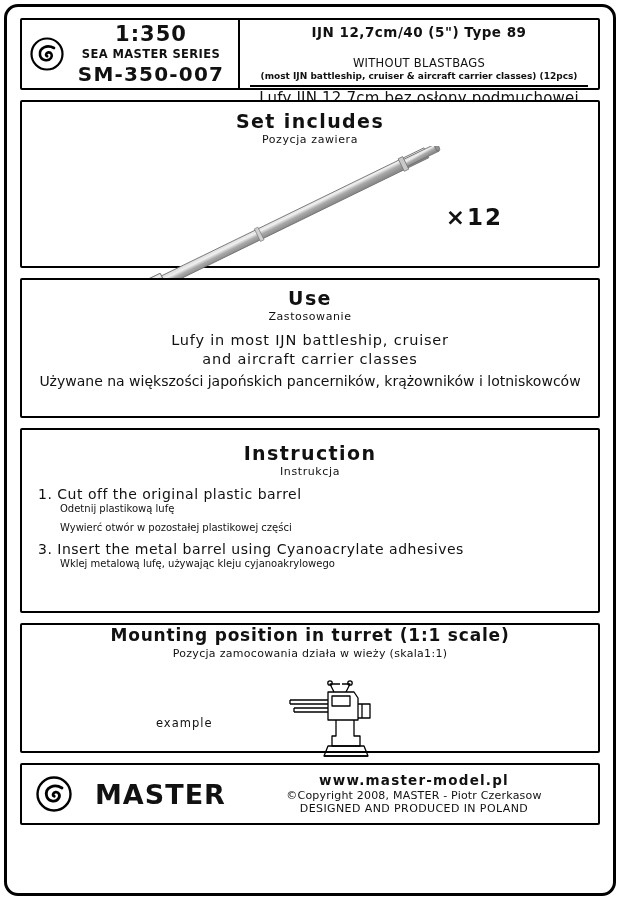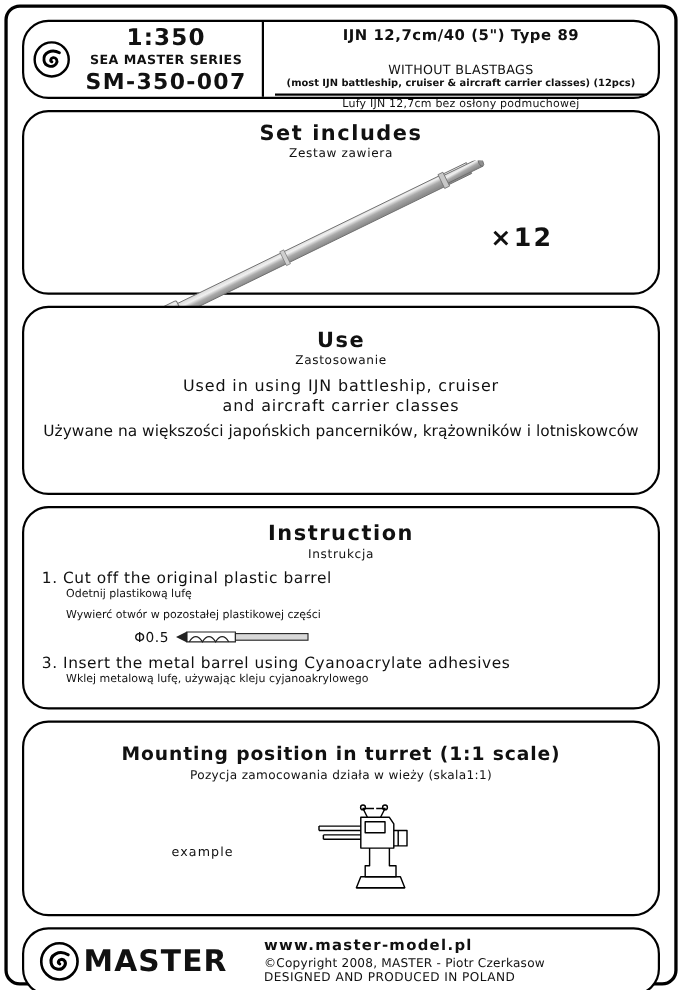--- a/index.html
+++ b/index.html
@@ -34,21 +34,21 @@
     pointer-events: none;
   }
   .inner-wrap {
     position: relative;
     padding: 10px 12px;
     box-sizing: border-box;
     height: 100%;
   }
   .panel {
     border: 2.5px solid #000;
-    border-radius: 24px;
+    border-radius: 2px;
     box-sizing: border-box;
     margin-bottom: 10px;
     background: #fff;
     position: relative;
   }
 
   
   .header {
     display: flex;
     align-items: stretch;
@@ -113,21 +113,21 @@
     font-size: 9px;
     font-weight: bold;
     line-height: 1.2;
     margin-top: 1px;
   }
   .hr-divider {
     border-top: 2px solid #000;
     margin: 3px 4px 2px 4px;
   }
   .hr-pl {
-    font-size: 10px;
+    font-size: 15px;
     letter-spacing: 0.2px;
   }
 
   
   .set-panel {
     height: 168px;
     padding-top: 8px;
   }
   .sec-title {
     text-align: center;
@@ -149,22 +149,22 @@
     position: absolute;
     right: 95px;
     top: 58px;
     font-size: 23px;
     font-weight: bold;
     letter-spacing: 2px;
   }
 
   
   .use-panel {
-    height: 172px;
-    padding-top: 18px;
+    height: 140px;
+    padding-top: 7px;
   }
   .use-line {
     text-align: center;
     font-size: 14.5px;
     letter-spacing: 0.8px;
     margin-top: 9px;
   }
   .use-line.second { margin-top: 3px; }
   .use-pl {
     text-align: center;
@@ -196,22 +196,22 @@
     margin: 6px 0 4px 86px;
   }
   .drill-label {
     font-size: 12.5px;
     margin-right: 4px;
     letter-spacing: 0.5px;
   }
 
   
   .mount-panel {
-    height: 178px;
-    padding-top: 19px;
+    height: 130px;
+    padding-top: 0;
   }
   .mount-title {
     text-align: center;
     font-size: 17px;
     font-weight: bold;
     letter-spacing: 0.8px;
   }
   .mount-sub {
     text-align: center;
     font-size: 11px;
@@ -252,23 +252,25 @@
   .footer-logo-mark {
     width: 36px;
     height: 36px;
     flex: 0 0 36px;
     margin-right: 4px;
   }
   .footer-brand {
     font-size: 27px;
     font-weight: bold;
     letter-spacing: 1px;
+    margin-left: 19px;
   }
   .footer-right {
     flex: 1;
+    text-align: center;
     padding-right: 10px;
     line-height: 1.25;
   }
   .footer-url {
     font-size: 13.5px;
     font-weight: bold;
     letter-spacing: 1.2px;
   }
   .footer-copy {
     font-size: 11px;
@@ -304,21 +306,21 @@
         <div class="hr-title">IJN 12,7cm/40 (5") Type 89</div>
         <div class="hr-sub1">WITHOUT BLASTBAGS</div>
         <div class="hr-sub2">(most IJN battleship, cruiser &amp; aircraft carrier classes) (12pcs)</div>
         <div class="hr-divider"></div>
         <div class="hr-pl">Lufy IJN 12,7cm bez osłony podmuchowej</div>
       </div>
     </div>
 
     <div class="panel set-panel">
       <div class="sec-title">Set includes</div>
-      <div class="sec-sub">Zestaw zawiera</div>
+      <div class="sec-sub">Pozycja zawiera</div>
       <div class="barrel-area">
         <svg width="560" height="140" viewBox="0 0 560 140">
           <defs>
             <linearGradient id="barrelGrad" x1="0" y1="0" x2="0.25" y2="1">
               <stop offset="0%" stop-color="#d9d9d9"></stop>
               <stop offset="35%" stop-color="#efefef"></stop>
               <stop offset="65%" stop-color="#a9a9a9"></stop>
               <stop offset="100%" stop-color="#8d8d8d"></stop>
             </linearGradient>
           </defs>
@@ -337,47 +339,38 @@
             <rect x="232" y="58.5" width="4" height="14" fill="#cfcfcf" stroke="#777" stroke-width="0.6"></rect>
           </g>
         </svg>
         <div class="qty">×12</div>
       </div>
     </div>
 
     <div class="panel use-panel">
       <div class="sec-title">Use</div>
       <div class="sec-sub">Zastosowanie</div>
-      <div class="use-line">Used in using IJN battleship, cruiser</div>
+      <div class="use-line">Lufy in most IJN battleship, cruiser</div>
       <div class="use-line second">and aircraft carrier classes</div>
       <div class="use-pl">Używane na większości japońskich pancerników, krążowników i lotniskowców</div>
     </div>
 
     <div class="panel inst-panel">
       <div class="sec-title">Instruction</div>
       <div class="sec-sub">Instrukcja</div>
 
       <div class="step">
         <div class="step-en">1. Cut off the original plastic barrel</div>
         <div class="step-pl">Odetnij plastikową lufę</div>
       </div>
 
       <div class="step">
         <div class="step-pl">Wywierć otwór w pozostałej plastikowej części</div>
       </div>
 
-      <div class="drill-row">
-        <span class="drill-label">Φ0.5</span>
-        <svg width="128" height="16" viewBox="0 0 128 16">
-          <path d="M2 8 L12 3 L12 13 Z" fill="#222"></path>
-          <path d="M12 3.5 L56 3.5 L56 12.5 L12 12.5 Z" fill="#fff" stroke="#222" stroke-width="1"></path>
-          <path d="M14 12.5 Q20 3 26 12.5 Q32 3 38 12.5 Q44 3 50 12.5" fill="none" stroke="#222" stroke-width="1"></path>
-          <rect x="56" y="5" width="66" height="6" fill="#d8d8d8" stroke="#222" stroke-width="1"></rect>
-        </svg>
-      </div>
 
       <div class="step">
         <div class="step-en">3. Insert the metal barrel using Cyanoacrylate adhesives</div>
         <div class="step-pl">Wklej metalową lufę, używając kleju cyjanoakrylowego</div>
       </div>
     </div>
 
     <div class="panel mount-panel">
       <div class="mount-title">Mounting position in turret (1:1 scale)</div>
       <div class="mount-sub">Pozycja zamocowania działa w wieży (skala1:1)</div>

